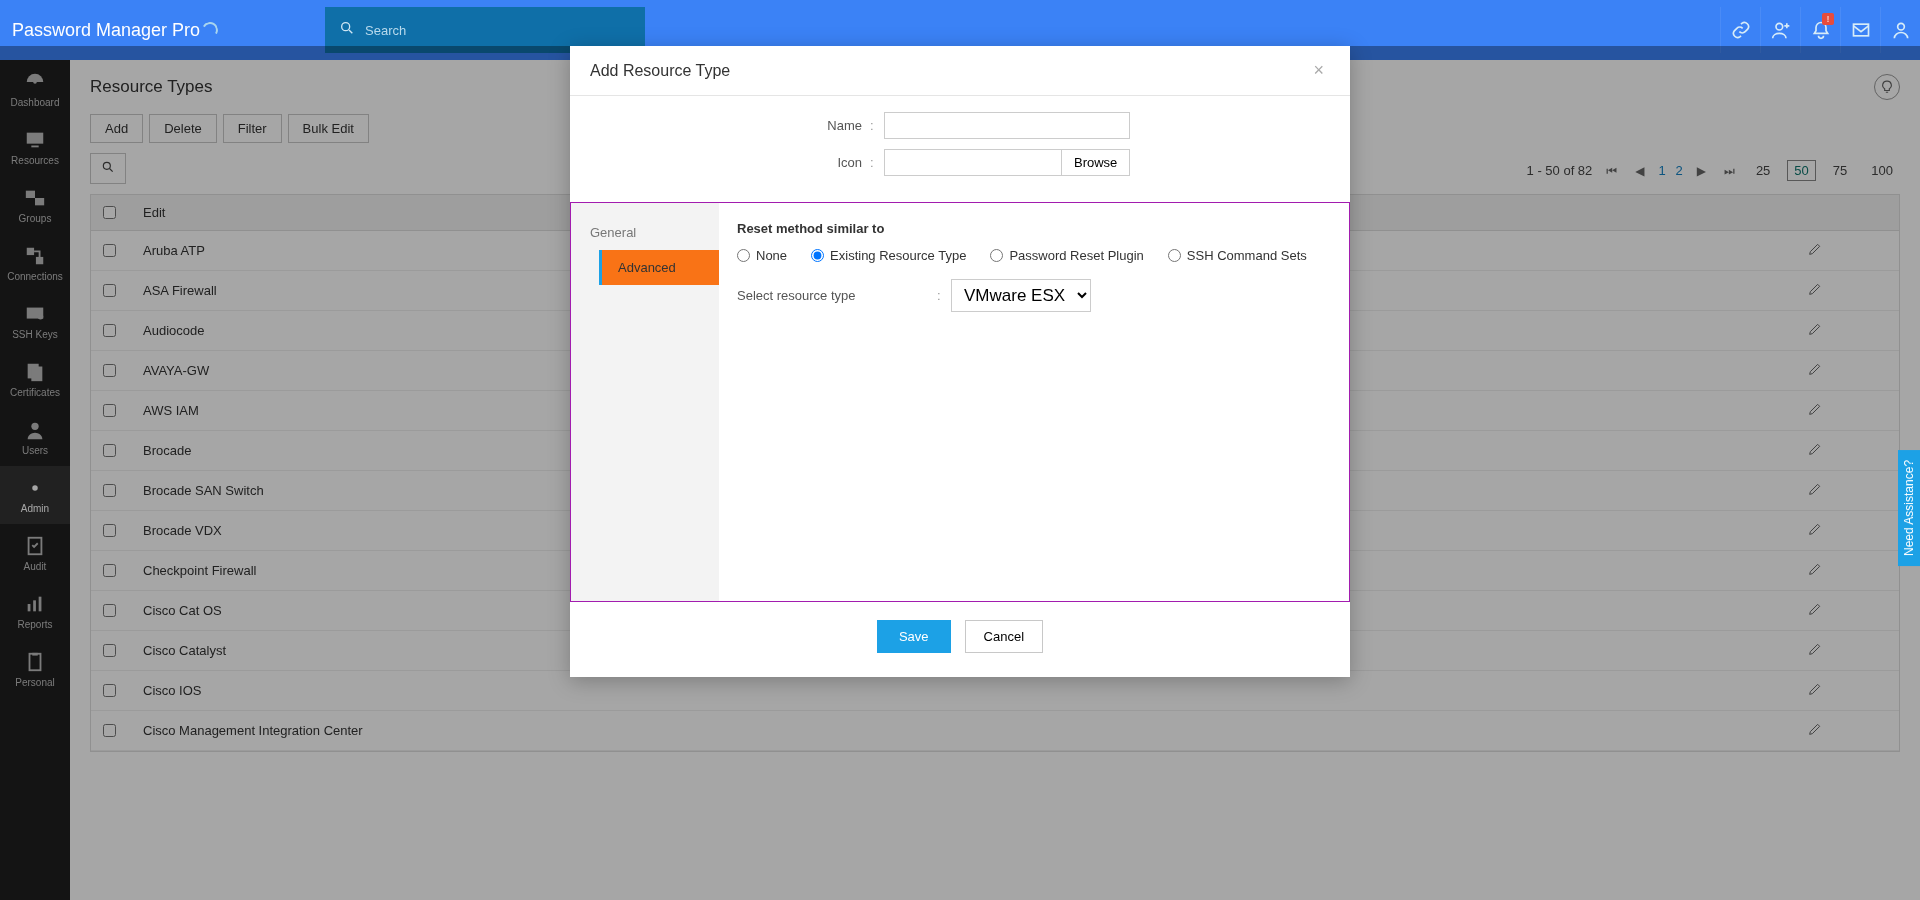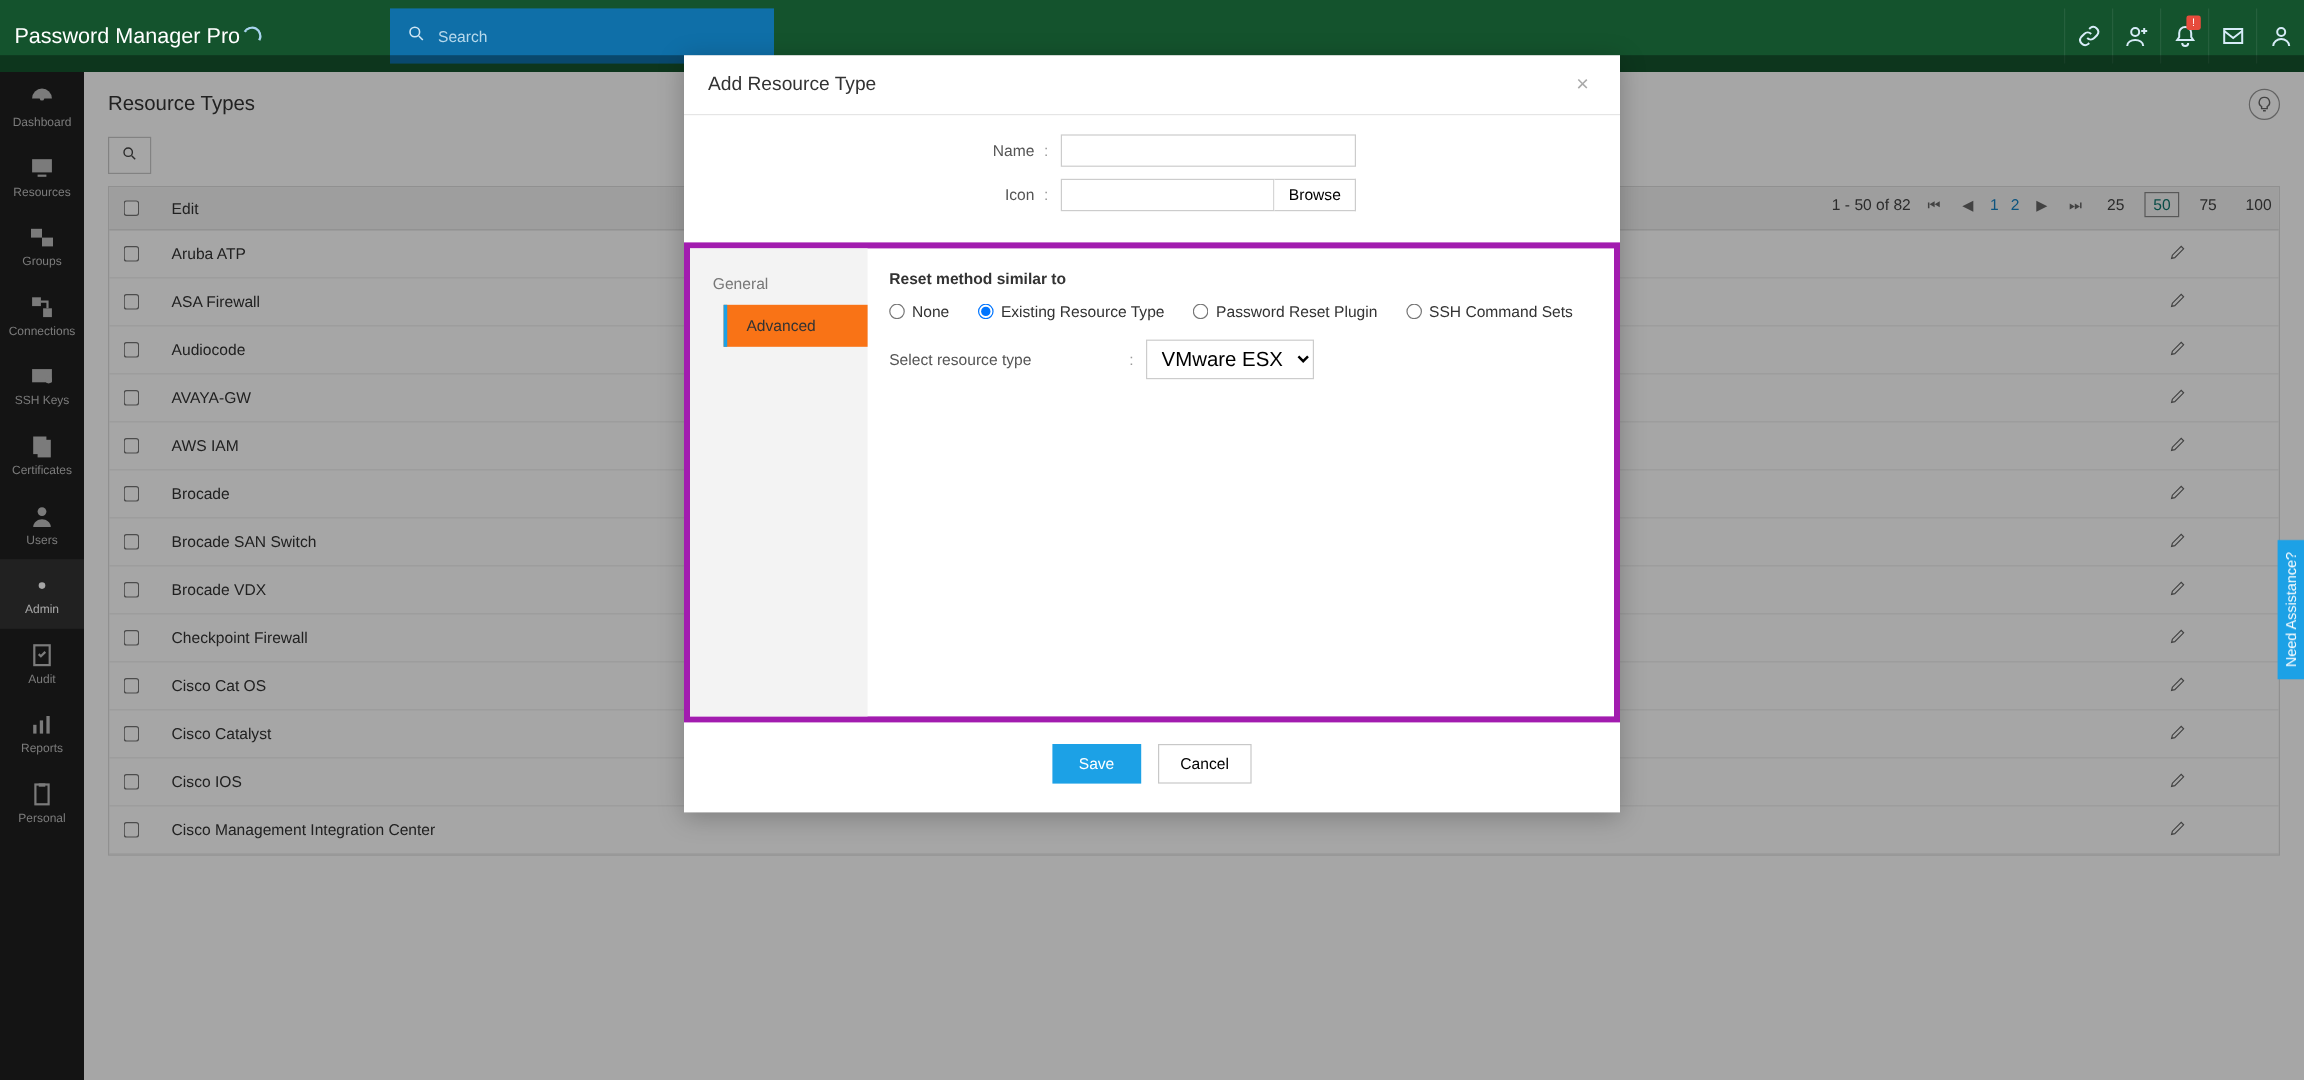--- a/index.html
+++ b/index.html
@@ -1,19 +1,19 @@
 <!DOCTYPE html>
 <html><head>
 <meta charset="utf-8">
 <style>
   * { box-sizing: border-box; margin: 0; padding: 0; }
   body { font-family: "Segoe UI", Arial, sans-serif; font-size: 13px; color: #333; background: #fff; overflow: hidden; }
   
   
-  .topbar { height: 60px; background: #14532d; display: flex; align-items: center; color: #fff; }
+  .topbar { height: 60px; background: #3b82f6; display: flex; align-items: center; color: #fff; }
   .logo { width: 325px; padding-left: 12px; font-size: 18px; font-weight: 500; display: flex; align-items: center; }
   .logo .arc { width: 16px; height: 16px; border: 2px solid #a8d4ee; border-radius: 50%; border-left-color: transparent; border-bottom-color: transparent; margin-left: 2px; transform: rotate(-15deg); }
   .search-area { background: #0f6fa8; height: 46px; display: flex; align-items: center; padding: 0 14px; width: 320px; }
   .search-area .sicn { color: #cfe6f4; font-size: 16px; margin-right: 10px; }
   .search-area input { background: transparent; border: none; color: #e9f3fa; outline: none; font-size: 13px; width: 200px; }
   .search-area input::placeholder { color: #b7d9ec; }
   .topbar .spacer { flex: 1; }
   .top-icons { display: flex; align-items: center; height: 46px; }
   .top-icons .icn { width: 40px; height: 46px; display: flex; align-items: center; justify-content: center; border-left: 1px solid rgba(255,255,255,0.08); cursor: pointer; position: relative; }
   .top-icons svg { width: 20px; height: 20px; fill: #d7ecf8; stroke: #d7ecf8; }
@@ -64,21 +64,21 @@
   
   .modal-top { padding:16px 20px 16px;}
   .frow { display:flex; align-items:center; margin-bottom:10px;}
   .frow .flabel { width:280px; text-align:right; padding-right:8px; color:#555;}
   .frow .colon { width:14px; color:#999;}
   .frow input[type=text] { border:1px solid #ccc; padding:5px 8px; font-size:13px;}
   .name-input { width:246px;}
   .icon-input { width:178px;}
   .browse-btn { border:1px solid #ccc; border-left:none; background:#fff; padding:5px 12px; cursor:pointer; font-size:13px;}
   
-  .modal-body { display:flex; border:5px solid #a21caf; margin:0 0 0 0; min-height:400px;}
+  .modal-body { display:flex; border:1px solid #a21caf; margin:0 0 0 0; min-height:400px;}
   .side-tabs { width:148px; background:#f3f3f3; display:flex; flex-direction:column; padding-top:12px;}
   .side-tab { padding:10px 16px; cursor:pointer; color:#777; border-left:3px solid transparent;}
   .side-tab.active { background:#f97316; color:#333; border-left-color:#1ca1e6;margin-left:28px;}
   .body-content { flex:1; padding:18px 18px;}
   .sec-title { font-weight:600; color:#333; margin-bottom:12px;}
   .radio-row { display:flex; gap:24px; margin-bottom:16px; align-items:center;}
   .radio-item { display:flex; align-items:center; gap:6px; cursor:pointer;}
   .radio-item input { cursor:pointer;}
   .sel-row { display:flex; align-items:center;}
   .sel-row .slabel { width:200px; color:#555;}
@@ -231,20 +231,26 @@
   <div class="main">
     <div class="page-head">
       <h1>Resource Types</h1>
       <div class="help-icn">
         <svg viewBox="0 0 24 24" width="14" height="14">
             <path d="M12 2a7 7 0 0 0-4 13v3h8v-3a7 7 0 0 0-4-13zM10 21h4" fill="none" stroke="#666" stroke-width="2"></path>
           </svg>
       </div>
     </div>
 
+    <div class="toolbar">
+      <button class="btn">Add</button>
+      <button class="btn">Delete</button>
+      <button class="btn">Filter</button>
+      <button class="btn">Bulk Edit</button>
+    </div>
     <div class="toolbar">
       <button class="btn icon-only">
         <svg viewBox="0 0 24 24" width="14" height="14">
             <circle cx="10" cy="10" r="6" fill="none" stroke="#444" stroke-width="2"></circle>
             <line x1="15" y1="15" x2="20" y2="20" stroke="#444" stroke-width="2"></line>
           </svg>
       </button>
     </div>
 
     <div class="pager">

